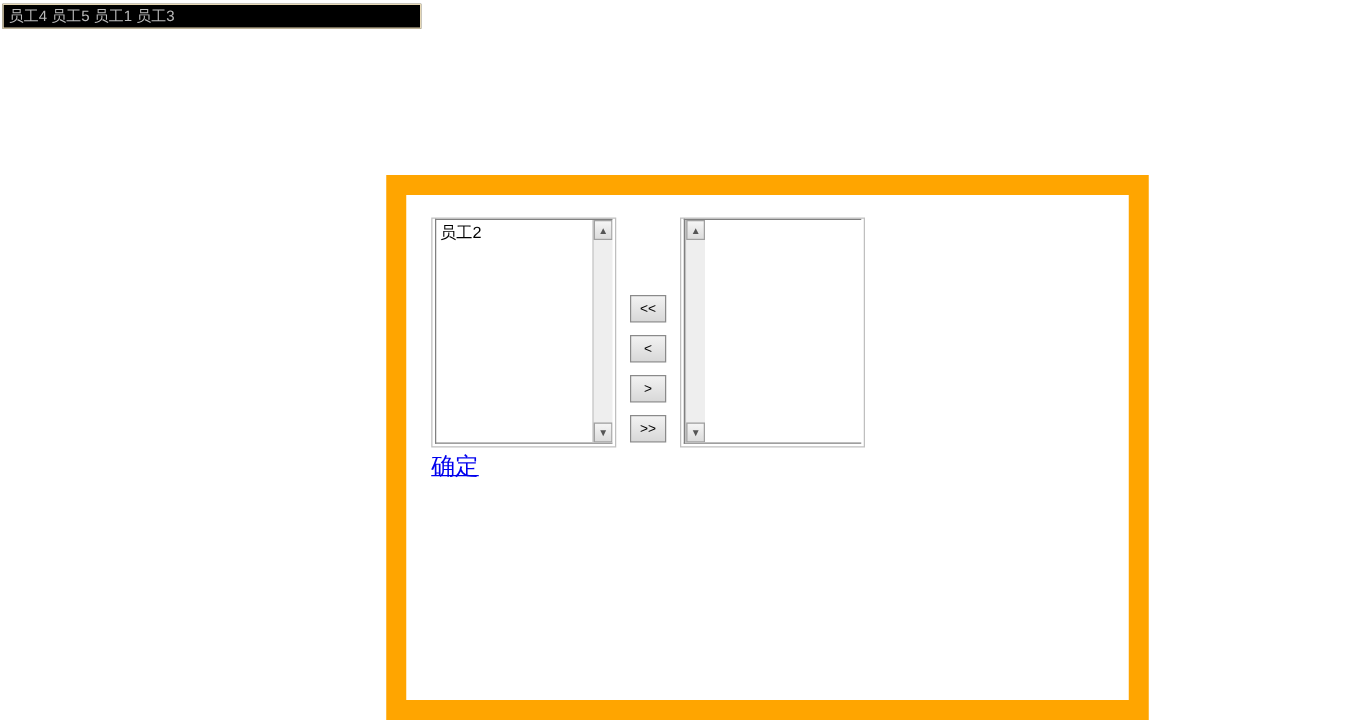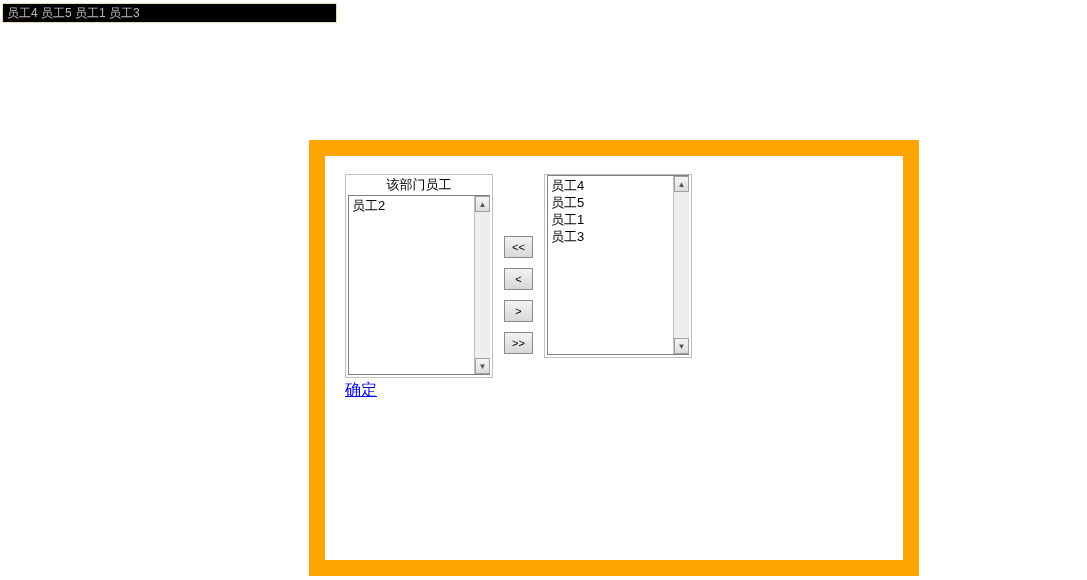--- a/index.html
+++ b/index.html
@@ -109,35 +109,34 @@
       font-family: Arial, sans-serif;
       cursor: pointer;
       padding: 0;
       color: #000;
     }
     .confirm-link {
       display: inline-block;
       margin-top: 2px;
       color: #0000ee;
       text-decoration: underline;
-      font-size: 16px;
+      font-size: 19px;
       font-family: SimSun, Arial, sans-serif;
       cursor: pointer;
     }
   </style>
 </head>
 <body>
 
 <input type="text" class="top-input" value="员工4 员工5 员工1 员工3 " style="">
 
 <div class="orange-panel">
   <div class="dual-list">
 
     <div class="list-box">
-      <div class="list-title">该部门员工</div>
       <div class="list-body">
         <div class="list-content">
           <div class="list-item">员工2</div>
         </div>
         <div class="scrollbar">
           <div class="scroll-btn">▲</div>
           <div class="scroll-track"></div>
           <div class="scroll-btn">▼</div>
         </div>
       </div>
@@ -145,26 +144,20 @@
 
     <div class="btn-col">
       <button class="move-btn">&lt;&lt;</button>
       <button class="move-btn">&lt;</button>
       <button class="move-btn">&gt;</button>
       <button class="move-btn">&gt;&gt;</button>
     </div>
 
     <div class="list-box">
       <div class="list-body">
-        <div class="list-content">
-          <div class="list-item">员工4</div>
-          <div class="list-item">员工5</div>
-          <div class="list-item">员工1</div>
-          <div class="list-item">员工3</div>
-        </div>
         <div class="scrollbar">
           <div class="scroll-btn">▲</div>
           <div class="scroll-track"></div>
           <div class="scroll-btn">▼</div>
         </div>
       </div>
     </div>
 
   </div>
   <a class="confirm-link">确定</a>

